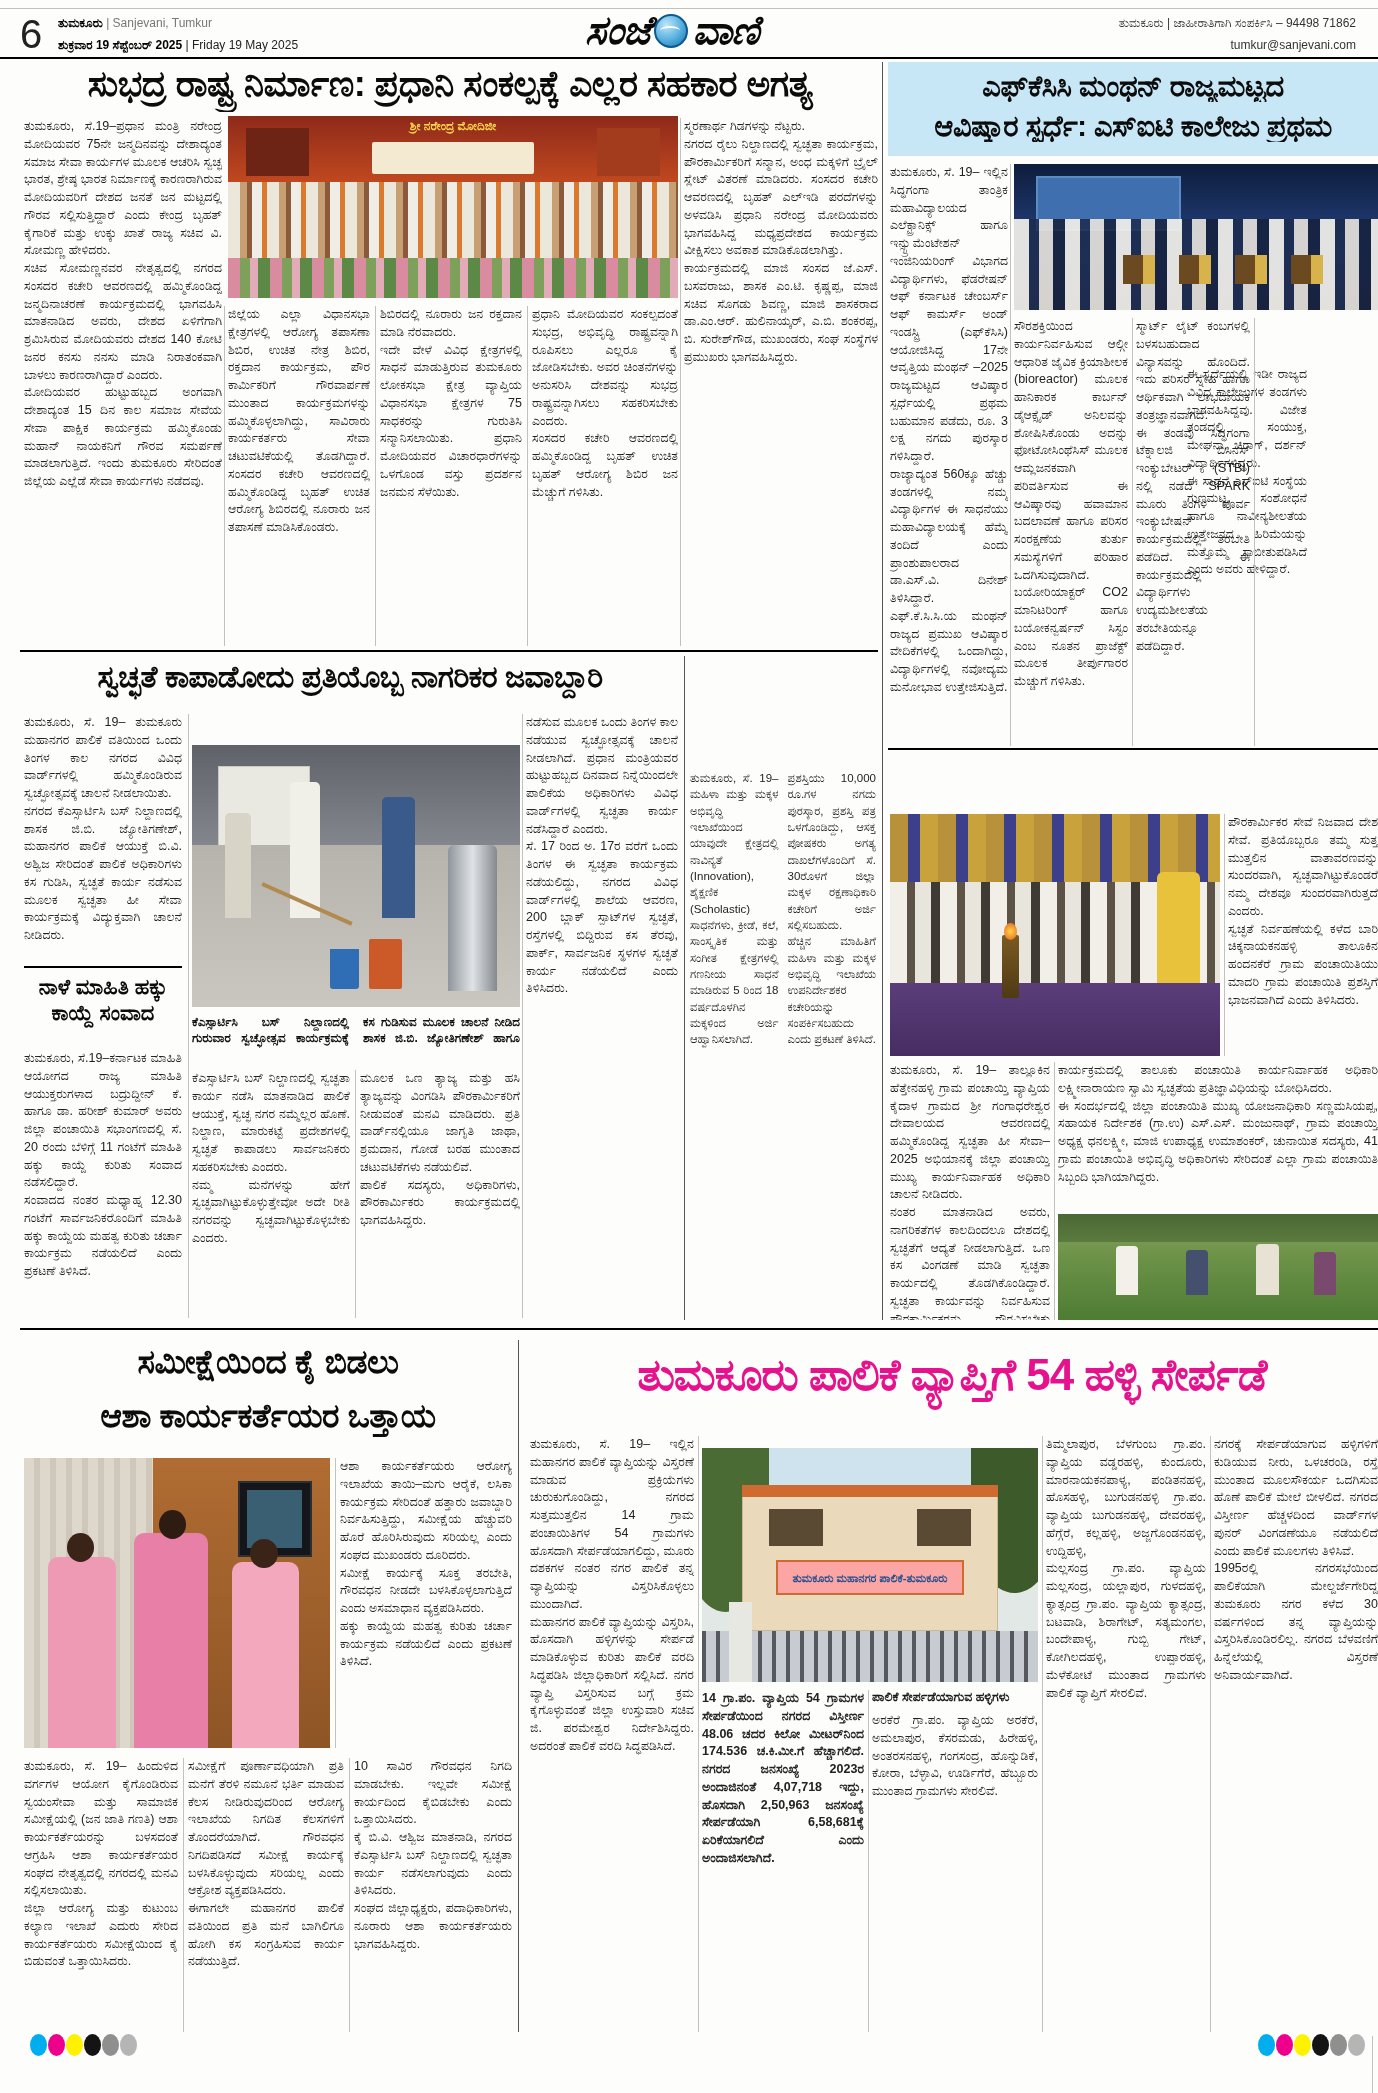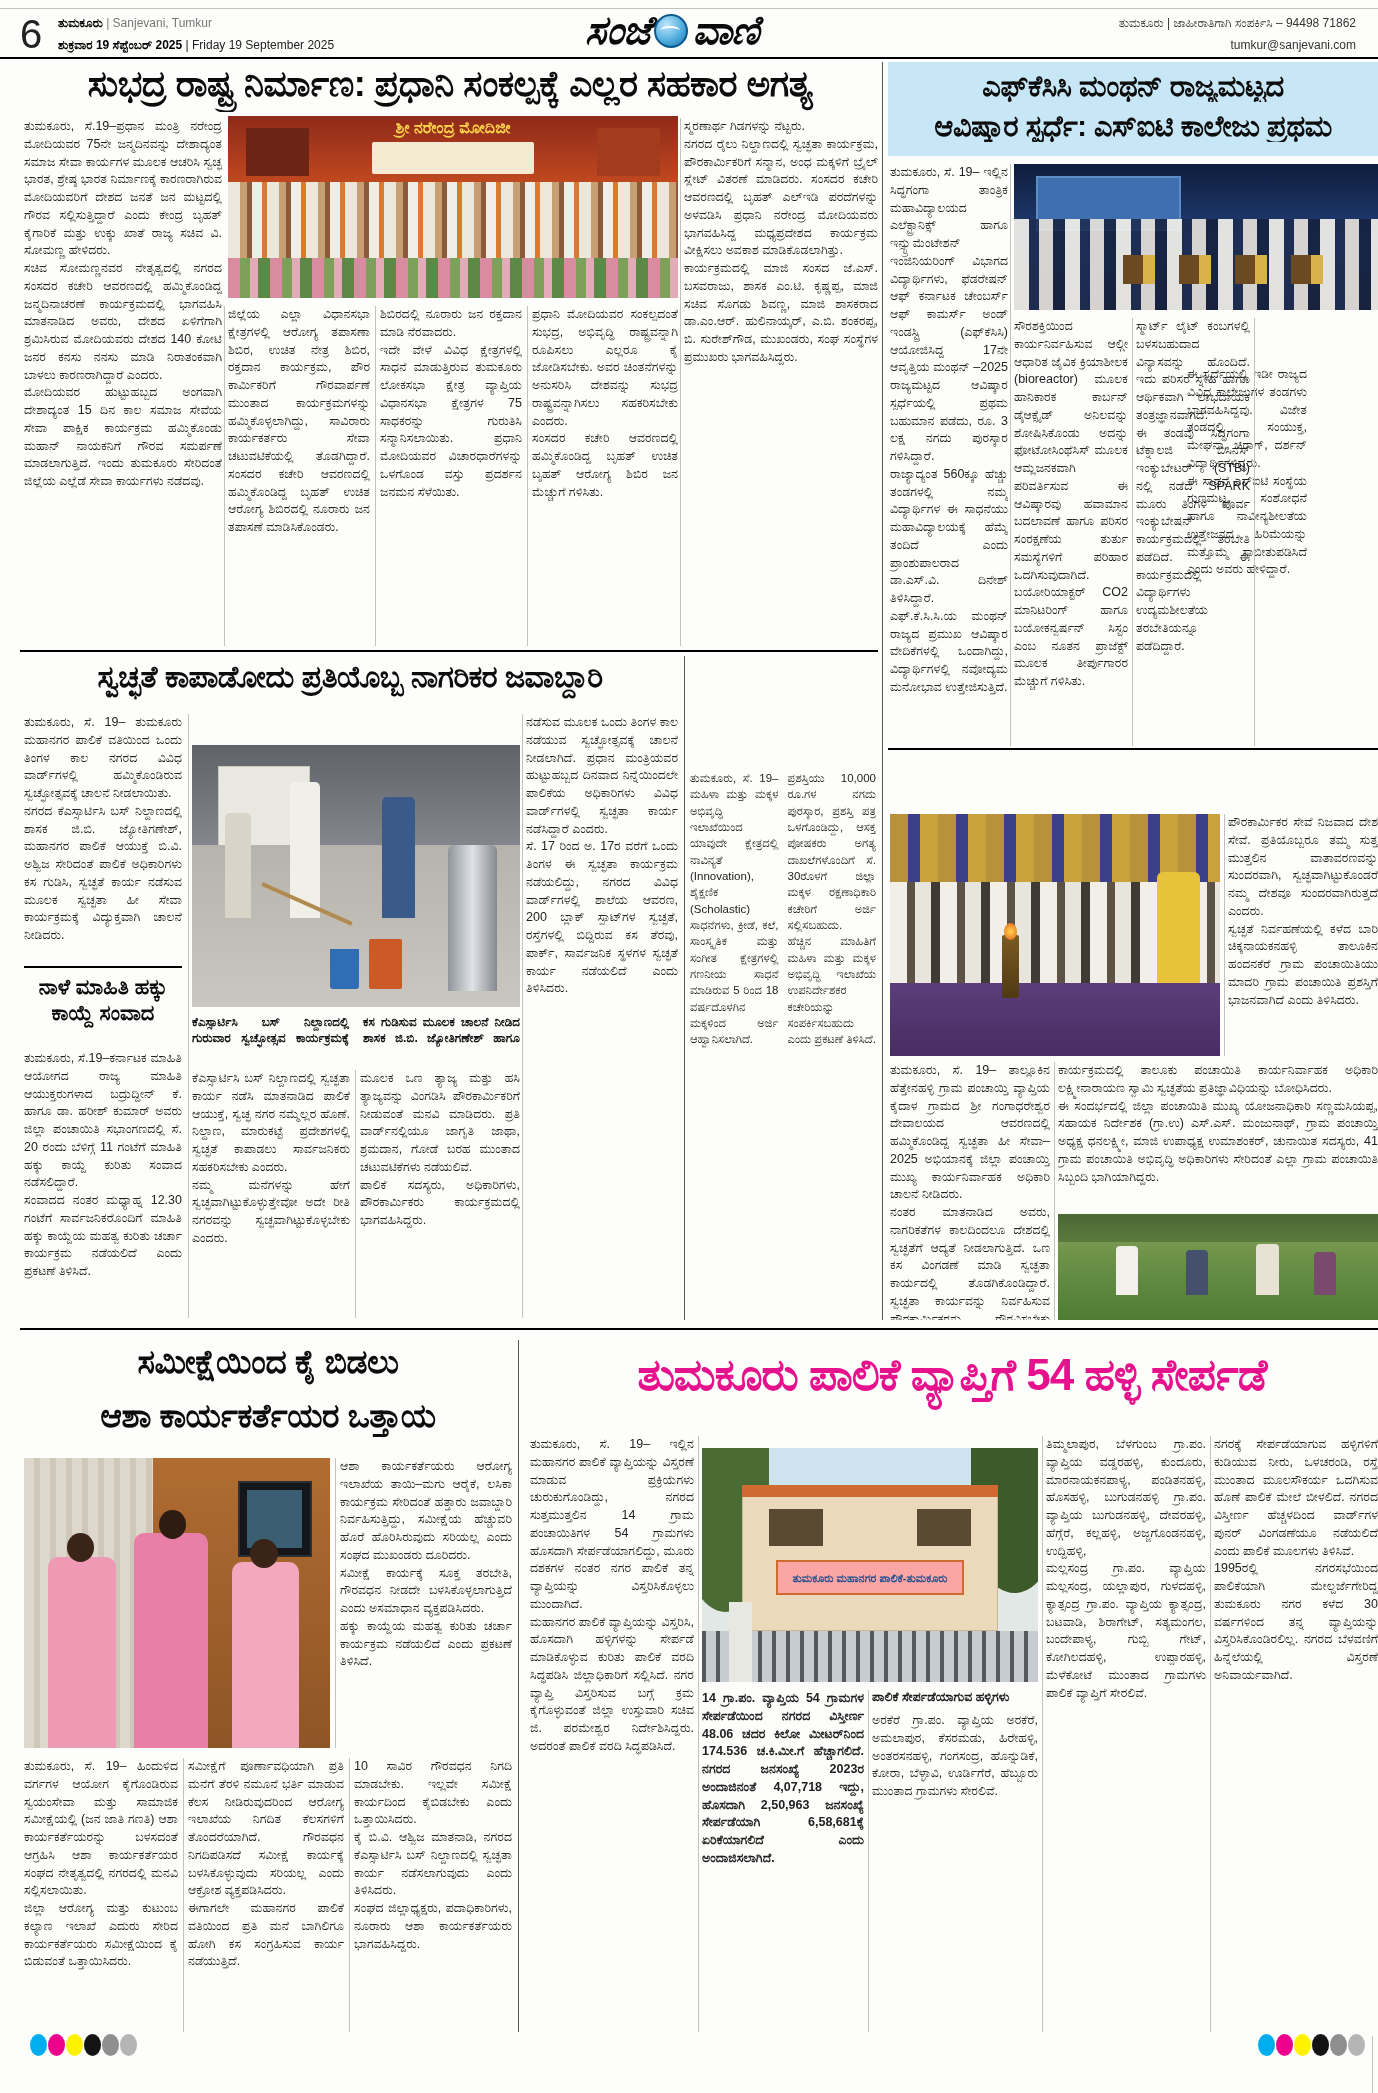--- a/index.html
+++ b/index.html
@@ -22,37 +22,37 @@
   .hsmall b{color:#000;}
   .hgray{color:#777;}
   .masthead{font-size:40px;font-weight:bold;font-style:italic;color:#0a0a0a;letter-spacing:-1px;display:flex;align-items:center;gap:4px;}
   .globe{width:30px;height:30px;border-radius:50%;background:radial-gradient(circle at 35% 30%,#bfe6fa,#53aede 55%,#1570ad);
          border:2px solid #0d5a8f;display:inline-block;position:relative;}
   .globe:after{content:"";position:absolute;left:4px;top:10px;width:20px;height:7px;border-radius:50%;
          border-top:2px solid #fff;}
   
   .photo{position:absolute;overflow:hidden;background:#999;box-shadow:0 0 0 1px #b9b9b2 inset;}
   .pp{position:absolute;}
-  .banner-text{position:absolute;top:3px;left:0;right:0;text-align:center;color:#ffd54d;font-size:16px;font-weight:bold;}
+  .banner-text{position:absolute;top:3px;left:0;right:0;text-align:center;color:#ffd54d;font-size:12px;font-weight:bold;}
   .sign-text{position:absolute;left:0;right:0;top:50%;transform:translateY(-50%);text-align:center;
              color:#1f4e8c;font-size:11px;font-weight:bold;}
   .dot{width:17px;height:22px;border-radius:50%;display:inline-block;margin-right:1px;}
   .dots{position:absolute;display:flex;}
 </style>
 </head>
 <body>
 
 <div class="page">
 
   <div class="hline thin" style="left:0;top:8px;width:1378px;height:1px;"></div>
 
   <div class="abs pagenum" style="left:20px;top:12px;">6</div>
   <div class="abs" style="left:58px;top:16px;width:330px;">
     <div class="hsmall"><b>ತುಮಕೂರು</b>&nbsp;<span class="hgray">| Sanjevani, Tumkur</span></div>
-    <div class="hsmall" style="margin-top:8px;"><b>ಶುಕ್ರವಾರ 19 ಸೆಪ್ಟೆಂಬರ್ 2025</b>&nbsp;<span style="color:#222;">| Friday 19 September 2025</span></div>
+    <div class="hsmall" style="margin-top:8px;"><b>ಶುಕ್ರವಾರ 19 ಸೆಪ್ಟೆಂಬರ್ 2025</b>&nbsp;<span style="color:#222;">| Friday 19 May 2025</span></div>
   </div>
 
   <div class="abs masthead" style="left:585px;top:8px;">
     <span>ಸಂಜೆ</span>
     <span class="globe"></span>
     <span>ವಾಣಿ</span>
   </div>
 
   <div class="abs" style="right:22px;top:16px;width:420px;text-align:right;">
     <div class="hsmall">ತುಮಕೂರು  |  ಜಾಹೀರಾತಿಗಾಗಿ ಸಂಪರ್ಕಿಸಿ – 94498 71862</div>

